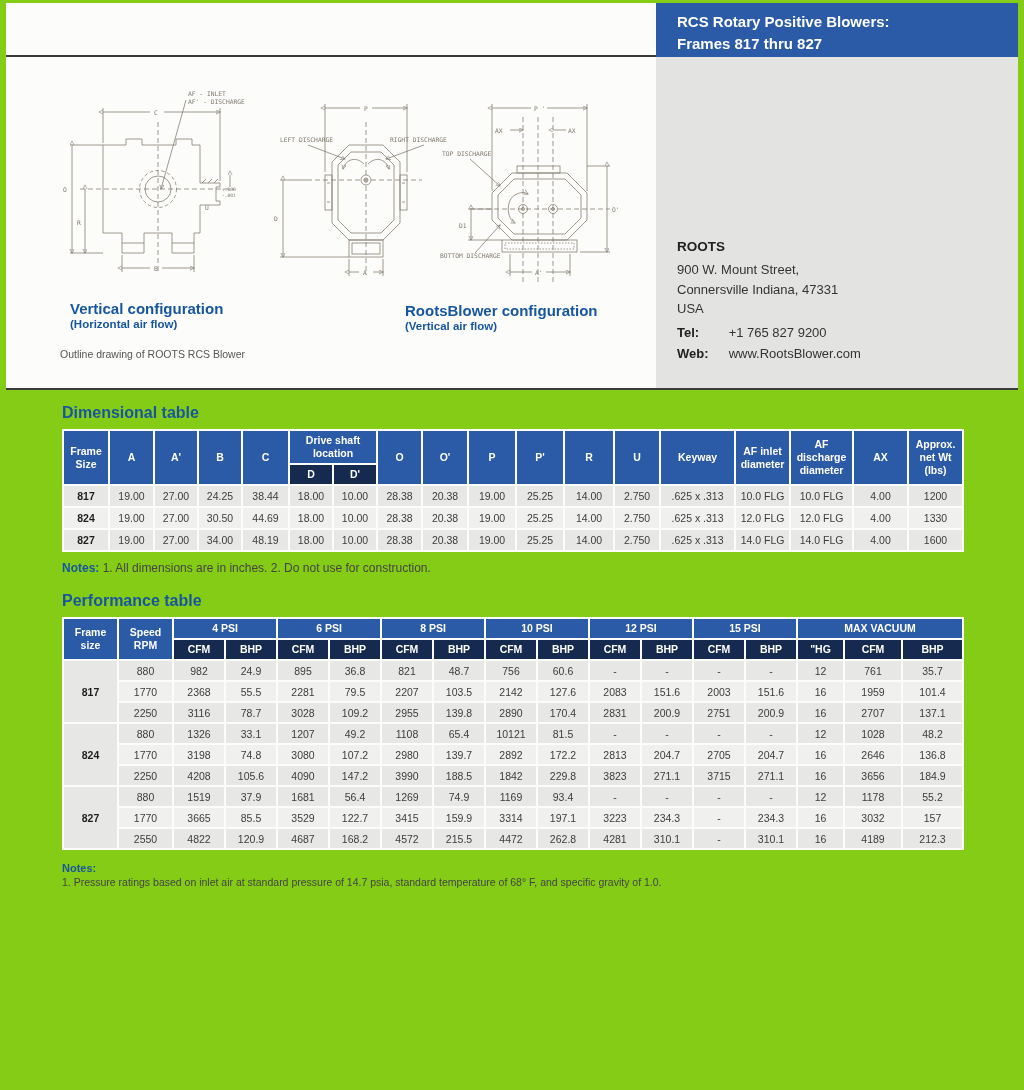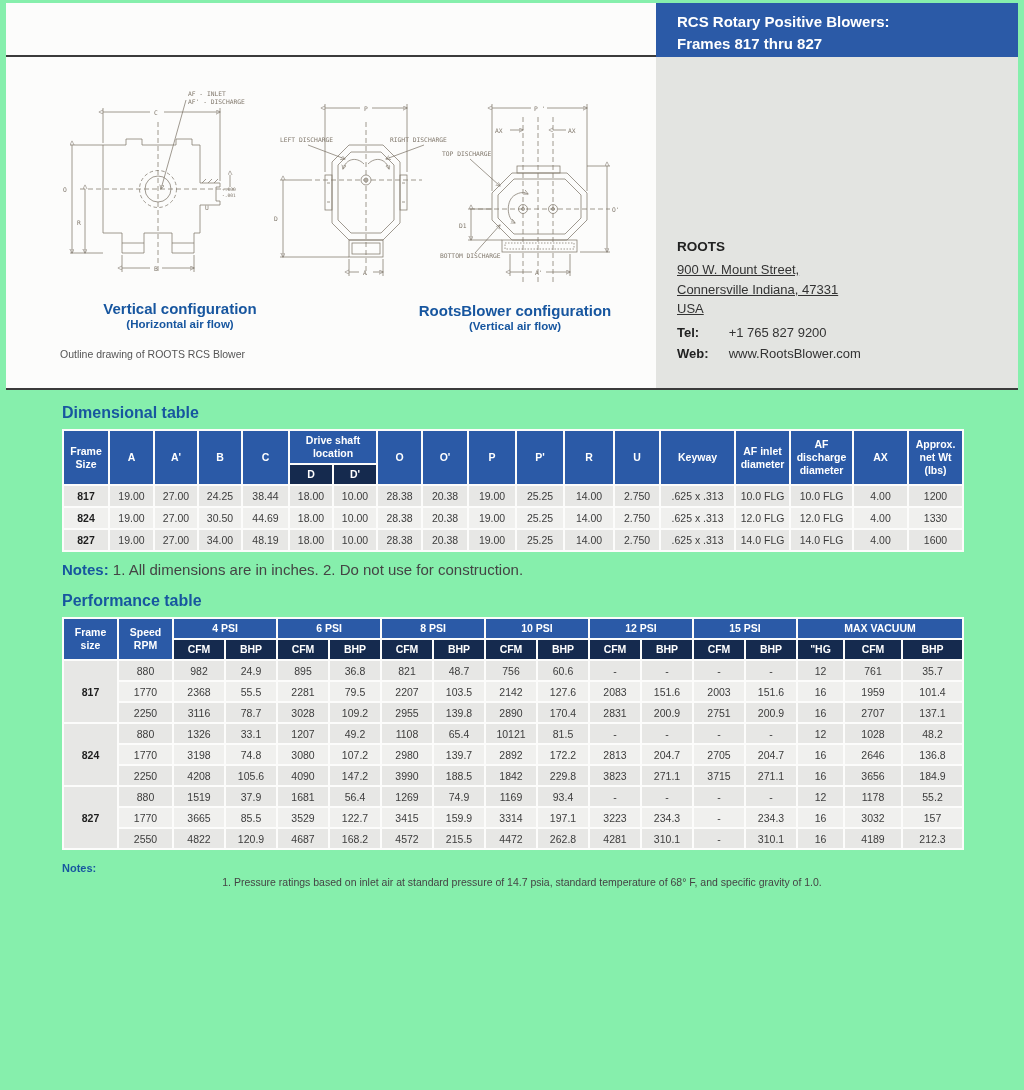--- a/index.html
+++ b/index.html
@@ -1,34 +1,34 @@
 <!DOCTYPE html>
 <html><head>
 <meta charset="utf-8">
 <style>
   html,body{margin:0;padding:0;background:#f1f1ee;font-family:"Liberation Sans","DejaVu Sans",sans-serif;}
-  .page{position:relative;width:1024px;height:1090px;background:#86efac;overflow:hidden;}
+  .page{position:relative;width:1024px;height:1090px;background:#84cc16;overflow:hidden;}
 
   
   .top-white{position:absolute;left:6px;top:3px;width:650px;height:385px;background:#fcfcfb;}
   .banner{position:absolute;left:656px;top:3px;width:362px;height:54px;background:#2b5aa7;color:#fff;
           font-size:15px;font-weight:bold;line-height:1.45;padding:8px 10px 0 21px;box-sizing:border-box;}
   .side-panel{position:absolute;left:656px;top:57px;width:362px;height:331px;background:#e3e4e1;box-sizing:border-box;
               padding:158px 10px 0 21px;}
   .rule-top{position:absolute;left:6px;top:55px;width:650px;height:2px;background:#3b3b3b;}
   .rule-bottom{position:absolute;left:6px;top:388px;width:1012px;height:2px;background:#3b3b3b;}
 
   .contact-heading{color:#17569f;font-size:15px;font-weight:bold;margin-bottom:10px;}
   .contact-company{color:#222;font-size:13.5px;font-weight:bold;margin-bottom:6px;margin-top:24px;}
-  .contact-line{color:#333;font-size:13px;line-height:1.5;text-decoration:underline;}
+  .contact-line{color:#333;font-size:13px;line-height:1.5;}
   .contact-row{margin-top:6px;font-size:13px;color:#333;}
   .contact-row:first-of-type{margin-top:28px;}
   .contact-label{display:inline-block;width:48px;font-weight:bold;color:#222;}
 
-  .cfg-caption{position:absolute;text-align:center;}
+  .cfg-caption{position:absolute;text-align:left;}
   .cfg-title{font-size:15px;font-weight:bold;color:#17569f;line-height:1.2;}
   .cfg-sub{font-size:11.5px;font-weight:bold;color:#17569f;}
   .outline-note{position:absolute;left:60px;top:348px;font-size:10.5px;color:#555;}
 
   
   svg{position:absolute;overflow:visible;}
   svg text{fill:#80786c;font-family:"DejaVu Sans Mono","Liberation Mono",monospace;font-size:6.3px;}
   svg .tiny{font-size:4.6px;}
   svg path,svg line,svg rect,svg circle,svg polyline{stroke:#80786c;stroke-width:.75;fill:none;}
   svg .dash{stroke-dasharray:5,3;}
@@ -40,25 +40,25 @@
   .section-title{font-size:16px;font-weight:bold;color:#17569f;margin:0 0 7px 0;}
 
   table{border-collapse:collapse;table-layout:fixed;width:900px;}
   th,td{border:2px solid #fcfcfb;text-align:center;overflow:hidden;padding:0 1px;box-sizing:border-box;}
   thead th{background:#2b5aa7;color:#fff;font-weight:bold;font-size:10.5px;line-height:1.25;padding:3px 1px;}
   thead th.navy{background:#152a4e;}
   tbody td{font-size:10.5px;color:#3c3c3c;height:21px;background:#e7e7e5;}
   .dim-table tbody td{height:22px;}
   tr.alt td{background:#f0f0ee;}
   td.frame-cell{font-weight:bold;color:#1e1e1e;}
-  .notes-line{font-size:15px;color:#444;margin-top:9px;}
+  .notes-line{font-size:12px;color:#444;margin-top:9px;}
   .notes-line b{color:#17569f;}
   .bottom-notes{position:absolute;left:62px;top:862px;width:920px;}
   .bottom-notes .label{font-size:11px;font-weight:bold;color:#17569f;}
-  .bottom-notes .item{font-size:10.5px;color:#444;line-height:1.55;text-align:center;}
+  .bottom-notes .item{font-size:10.5px;color:#444;line-height:1.55;}
 </style>
 </head>
 <body>
 
 <div class="page">
 
   <div class="top-white"></div>
   <div class="rule-top"></div>
   <div class="rule-bottom"></div>
 

